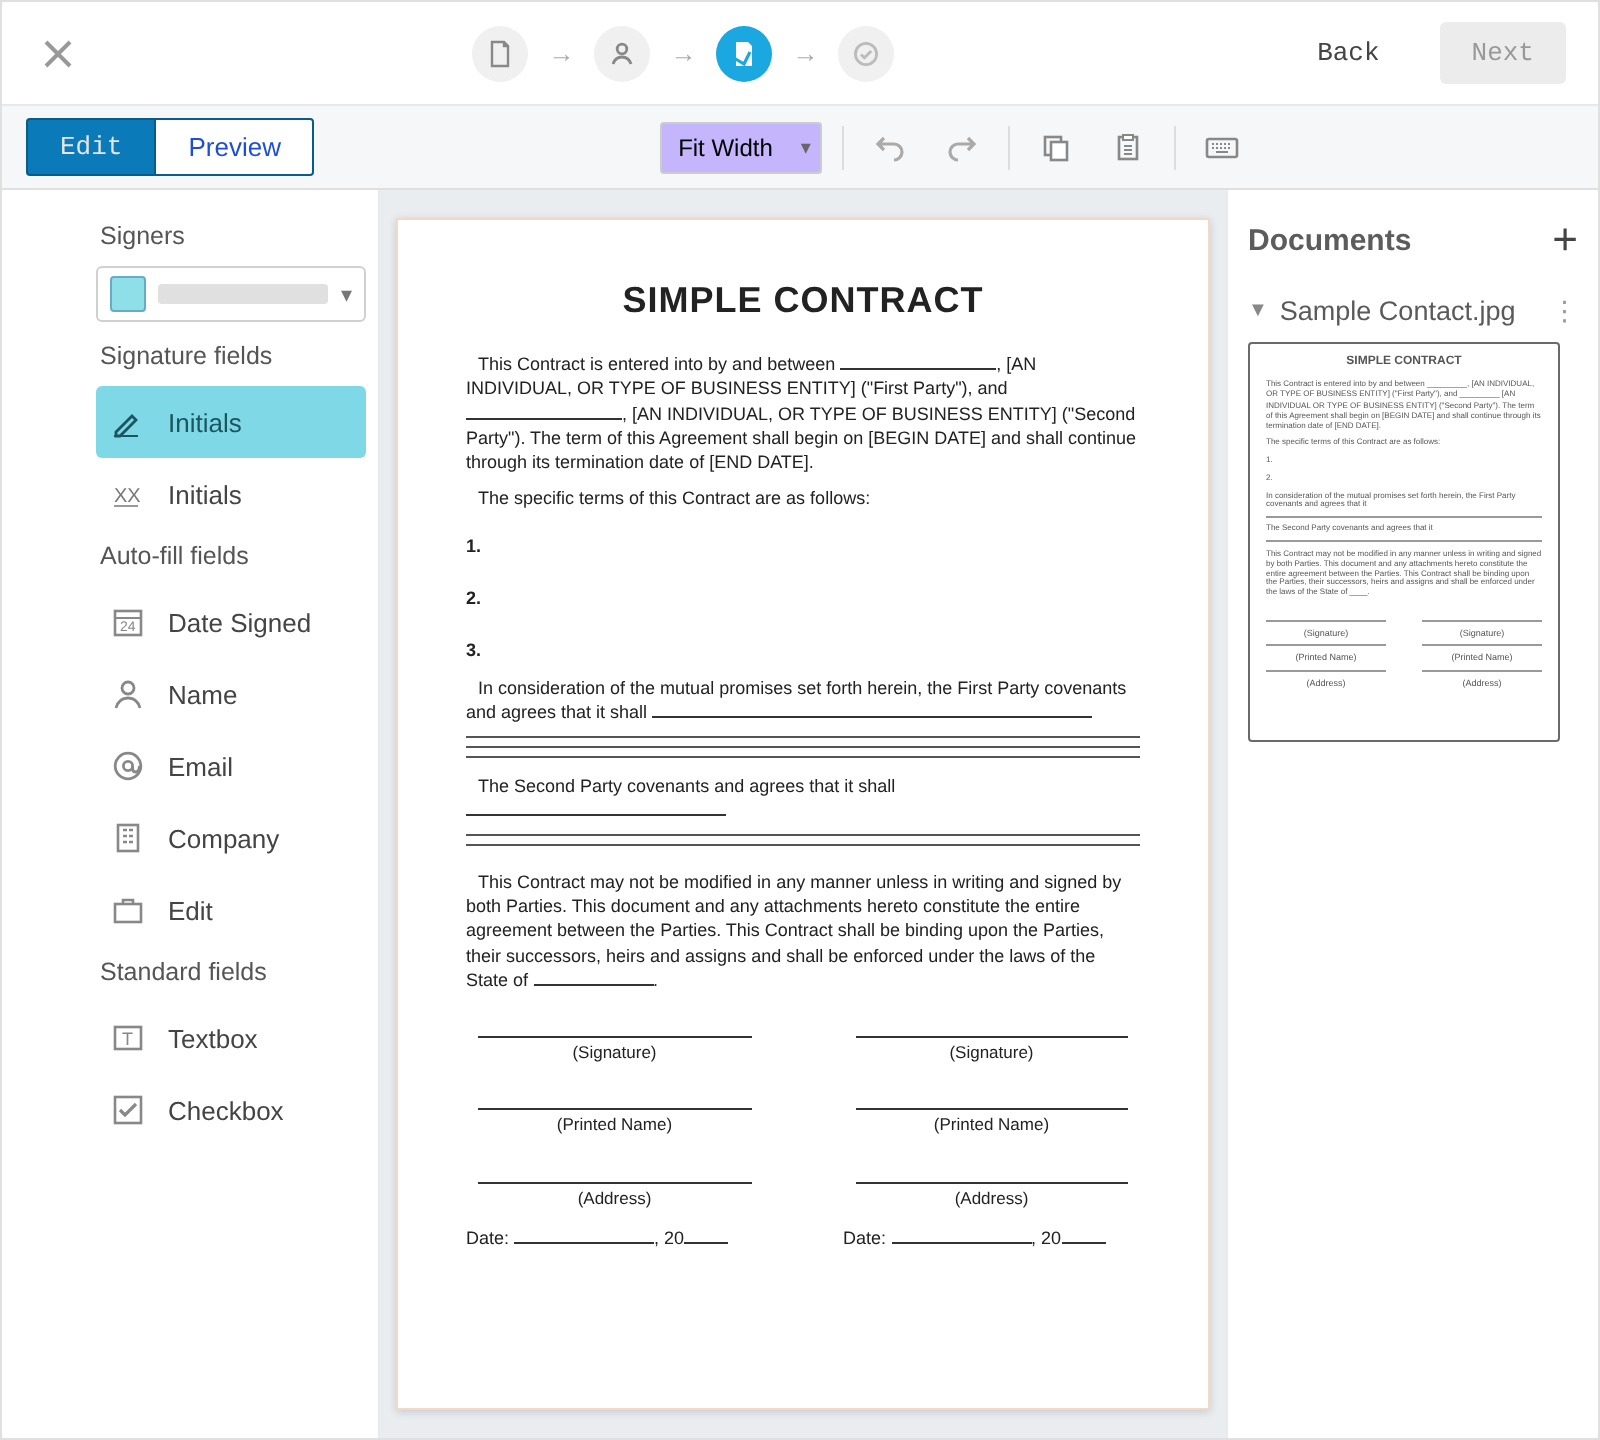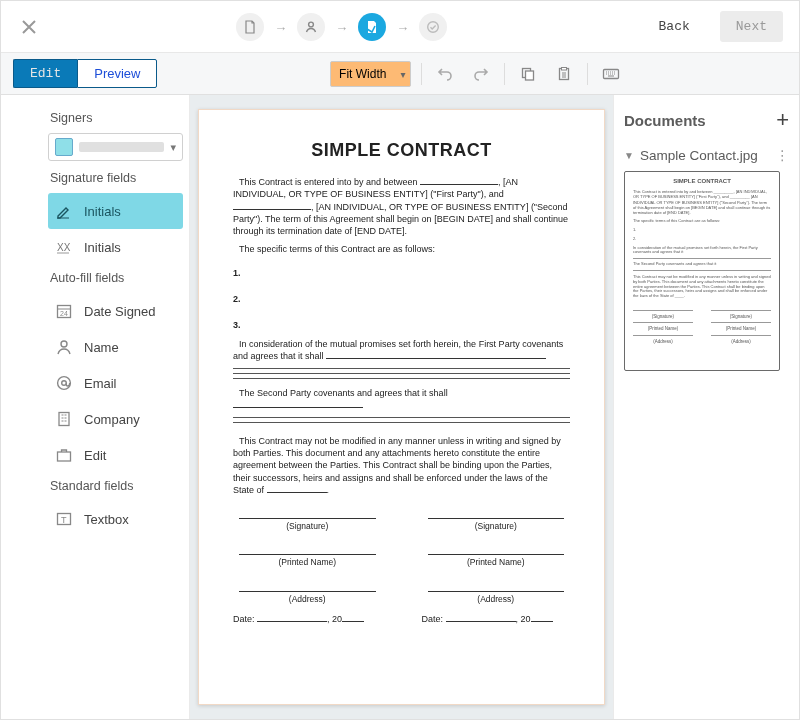--- a/index.html
+++ b/index.html
@@ -16,21 +16,21 @@
   .btn-back { color: #444; }
   .btn-next { background: #ececec; color: #999; margin-left: 6px; }
 
   
   .toolbar { height: 42px; background: #f6f7f8; border-bottom: 1px solid #e0e0e0; display: flex; align-items: center; padding: 0 12px; gap: 10px; }
   .tabgroup { display: flex; }
   .tab { padding: 6px 16px; font-size: 13px; border: 1px solid #0a5a8a; cursor: pointer; }
   .tab.edit { background: #0a7ab8; color: #e5e5e5; border-right: none; border-radius: 2px 0 0 2px; font-family: Liberation Mono, monospace; }
   .tab.preview { background: #fff; color: #1d4ed8; border-radius: 0 2px 2px 0; }
   .toolbar-spacer { flex: 1; }
-  .zoom-select { border: 1px solid #ccc; background: #fdba74; font-size: 12px; padding: 5px 24px 5px 8px; border-radius: 2px; appearance: none; position: relative; cursor: pointer; }
+  .zoom-select { border: 1px solid #ccc; background: #c4b5fd; font-size: 12px; padding: 5px 24px 5px 8px; border-radius: 2px; appearance: none; position: relative; cursor: pointer; }
   .zoom-wrap { position: relative; }
   .zoom-wrap::after { content: "▾"; position: absolute; right: 6px; top: 50%; transform: translateY(-50%); font-size: 10px; color: #666; pointer-events: none; }
   .tool-divider { width: 1px; height: 22px; background: #ddd; }
   .tool-icon { width: 26px; height: 26px; display: flex; align-items: center; justify-content: center; color: #888; cursor: pointer; border-radius: 3px; }
 
   
   .workspace { flex: 1; display: flex; overflow: hidden; padding-left: 41px; }
 
   
   .left-panel { width: 148px; background: #fff; border-right: 1px solid #eaeaea; padding: 10px 6px; font-size: 13px; overflow-y: auto; }
@@ -240,20 +240,29 @@
 
     <div class="section-label">Standard fields</div>
     <div class="field-item">
       <span class="field-icon">
         <svg width="18" height="18" viewBox="0 0 18 18">
             <rect x="2.5" y="3.5" width="13" height="11" fill="none" stroke="#888" stroke-width="1.3"></rect>
             <text x="6" y="12.5" font-size="9" font-family="serif" fill="#888">T</text>
           </svg>
       </span>
       <span>Textbox</span>
+    </div>
+    <div class="field-item">
+      <span class="field-icon">
+        <svg width="18" height="18" viewBox="0 0 18 18">
+            <rect x="2.5" y="2.5" width="13" height="13" fill="none" stroke="#888" stroke-width="1.3"></rect>
+            <path d="M5 9l2.5 2.5L13 6" fill="none" stroke="#888" stroke-width="1.6"></path>
+          </svg>
+      </span>
+      <span>Checkbox</span>
     </div>
   </div>
 
   <div class="canvas">
     <div class="page">
       <h1>SIMPLE CONTRACT</h1>
       <p>
         <span>This Contract is entered into by and between </span><span class="blk" style="width:78px"></span><span>, [AN INDIVIDUAL, OR TYPE OF BUSINESS ENTITY] ("First Party"), and </span><span class="blk" style="width:78px"></span><span>, [AN INDIVIDUAL, OR TYPE OF BUSINESS ENTITY] ("Second Party").   The term of this Agreement shall begin on [BEGIN DATE] and shall continue through its termination date of [END DATE].</span>
       </p>
       <p>The specific terms of this Contract are as follows:</p>

